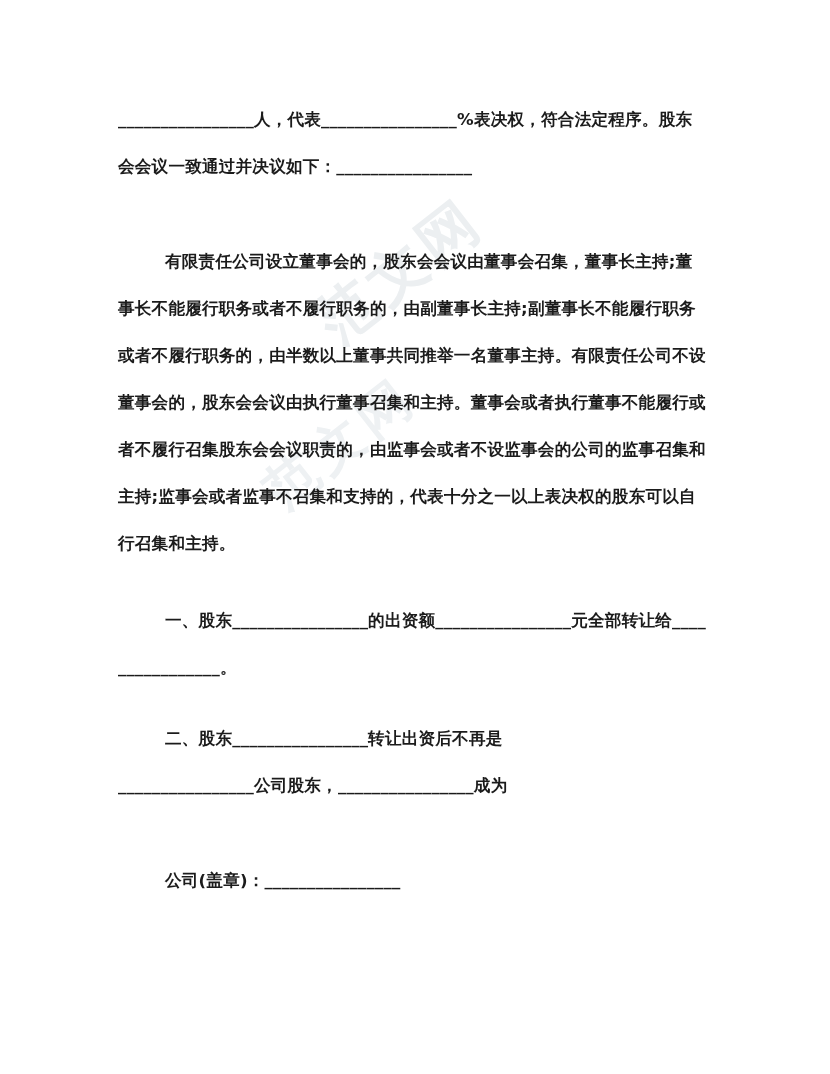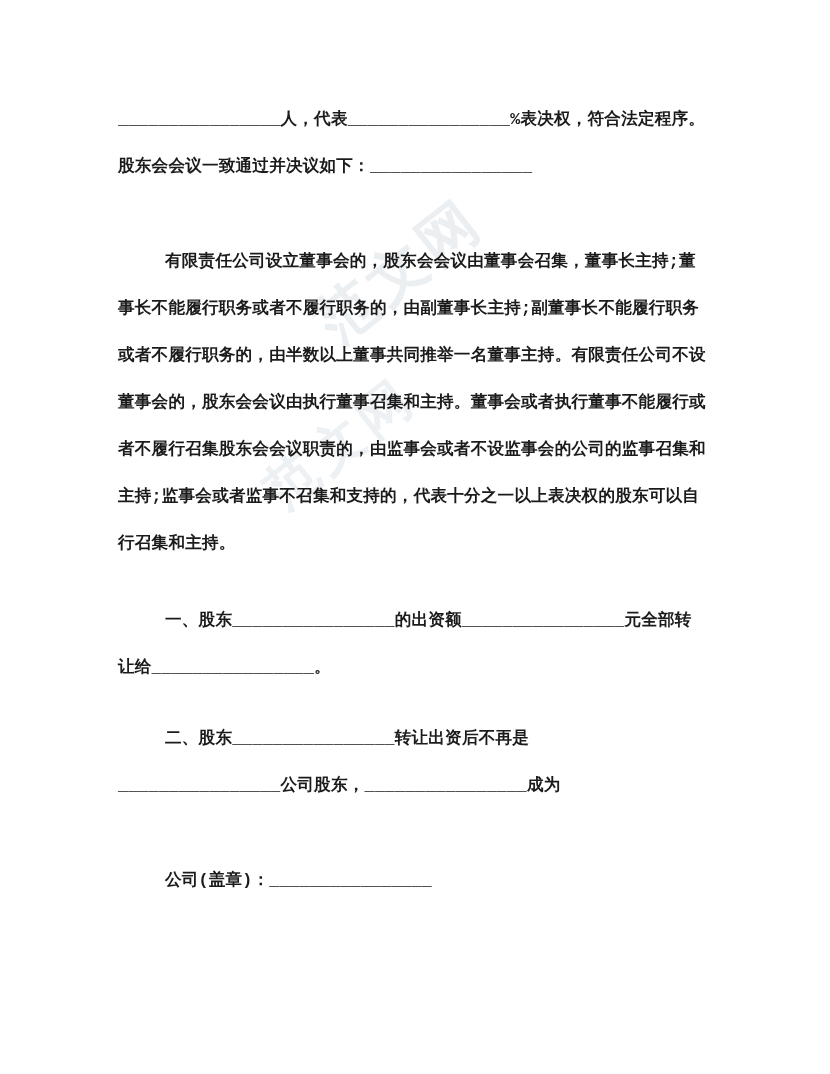--- a/index.html
+++ b/index.html
@@ -62,21 +62,20 @@
 
   p.para {
     margin: 0;
     color: #1b1b1b;
     font-size: 16.6px;
     line-height: 47px;
     letter-spacing: 0.2px;
     font-weight: 600;
     text-align: left;
     word-break: break-all;
-    font-family: Liberation Mono, monospace;
   }
   p.indent {
     text-indent: 47px;
   }
   .gap-md { height: 24px; }
   .gap-lg { height: 30px; }
 </style>
 </head>
 <body>
 

